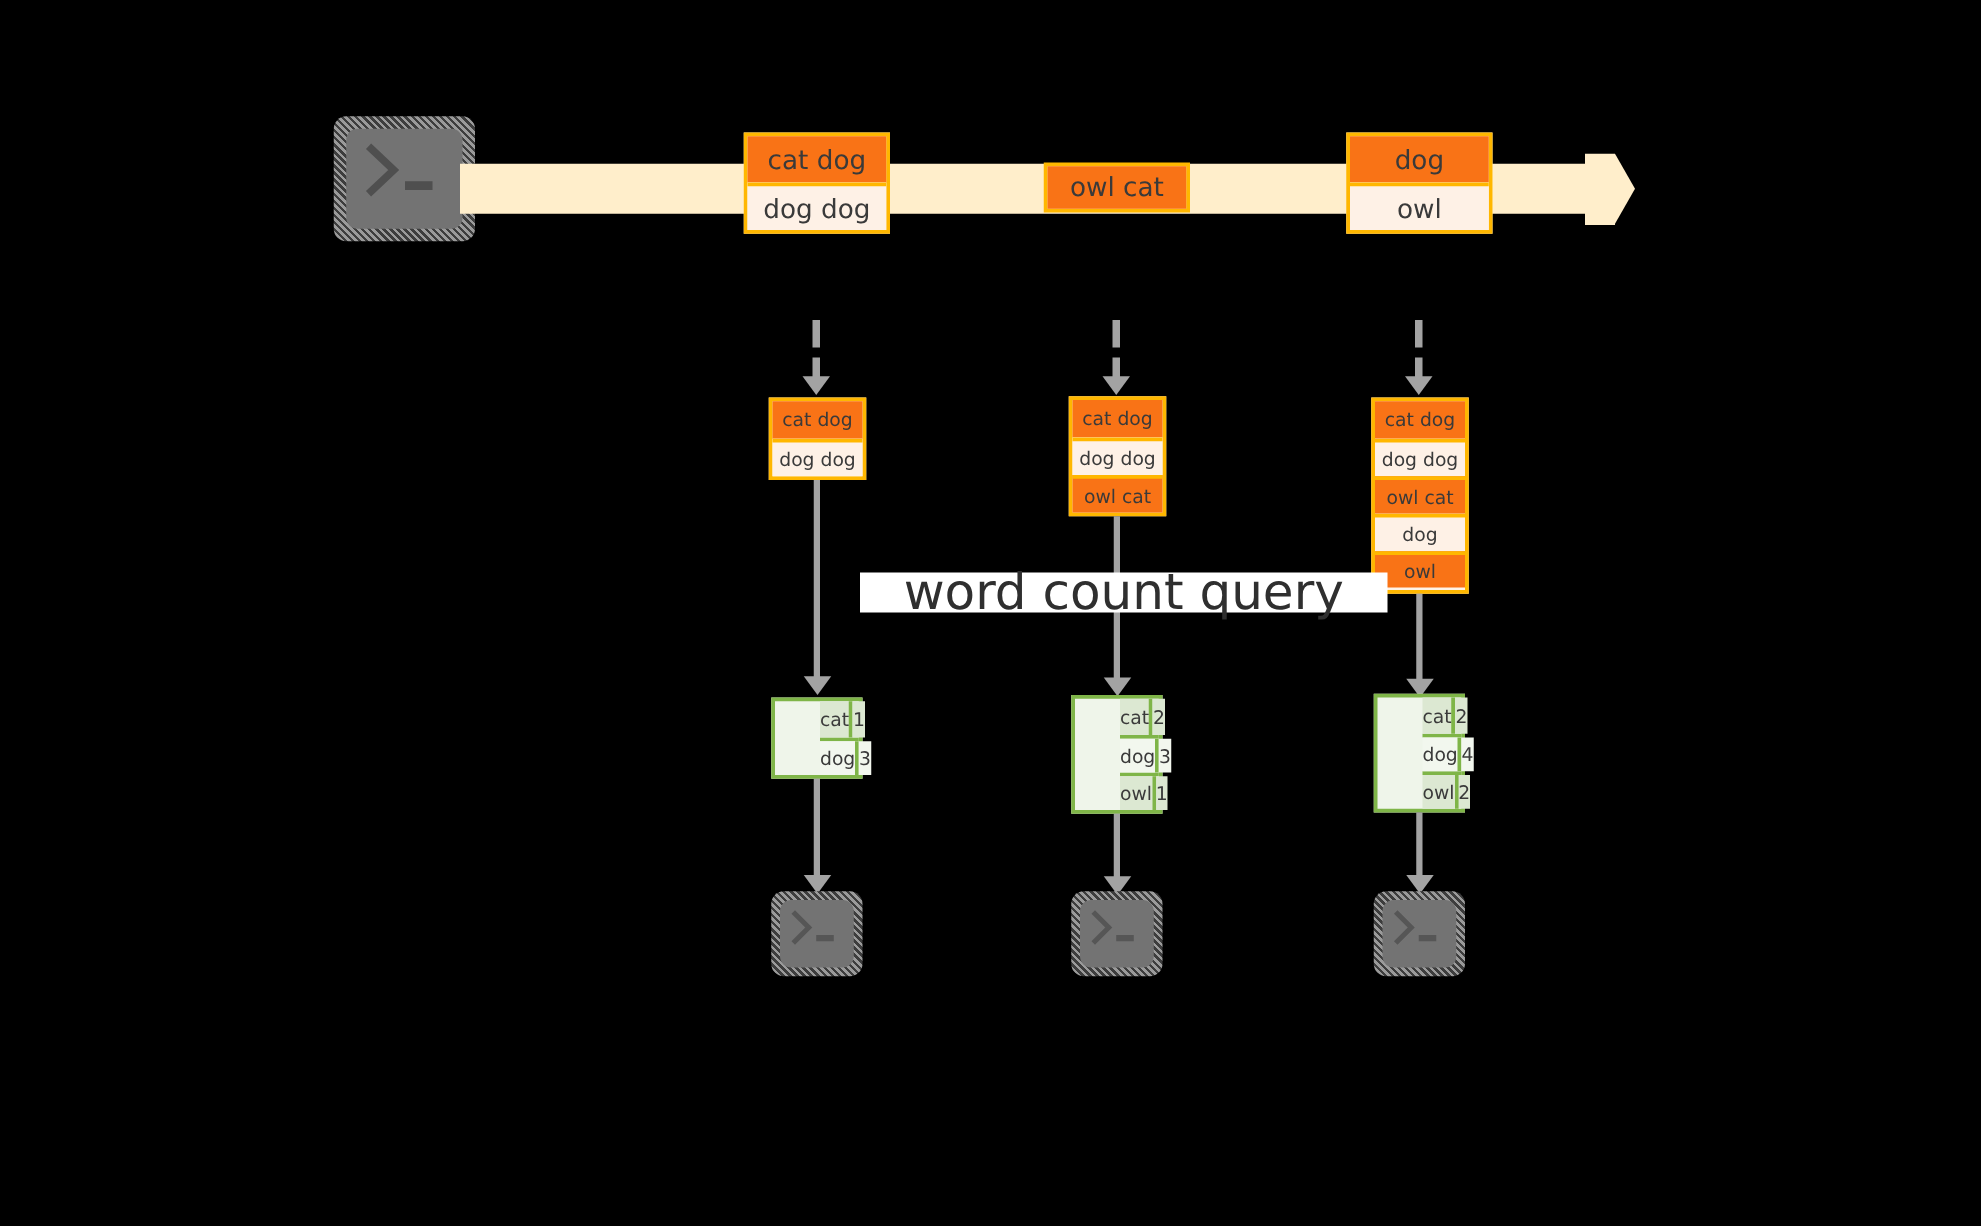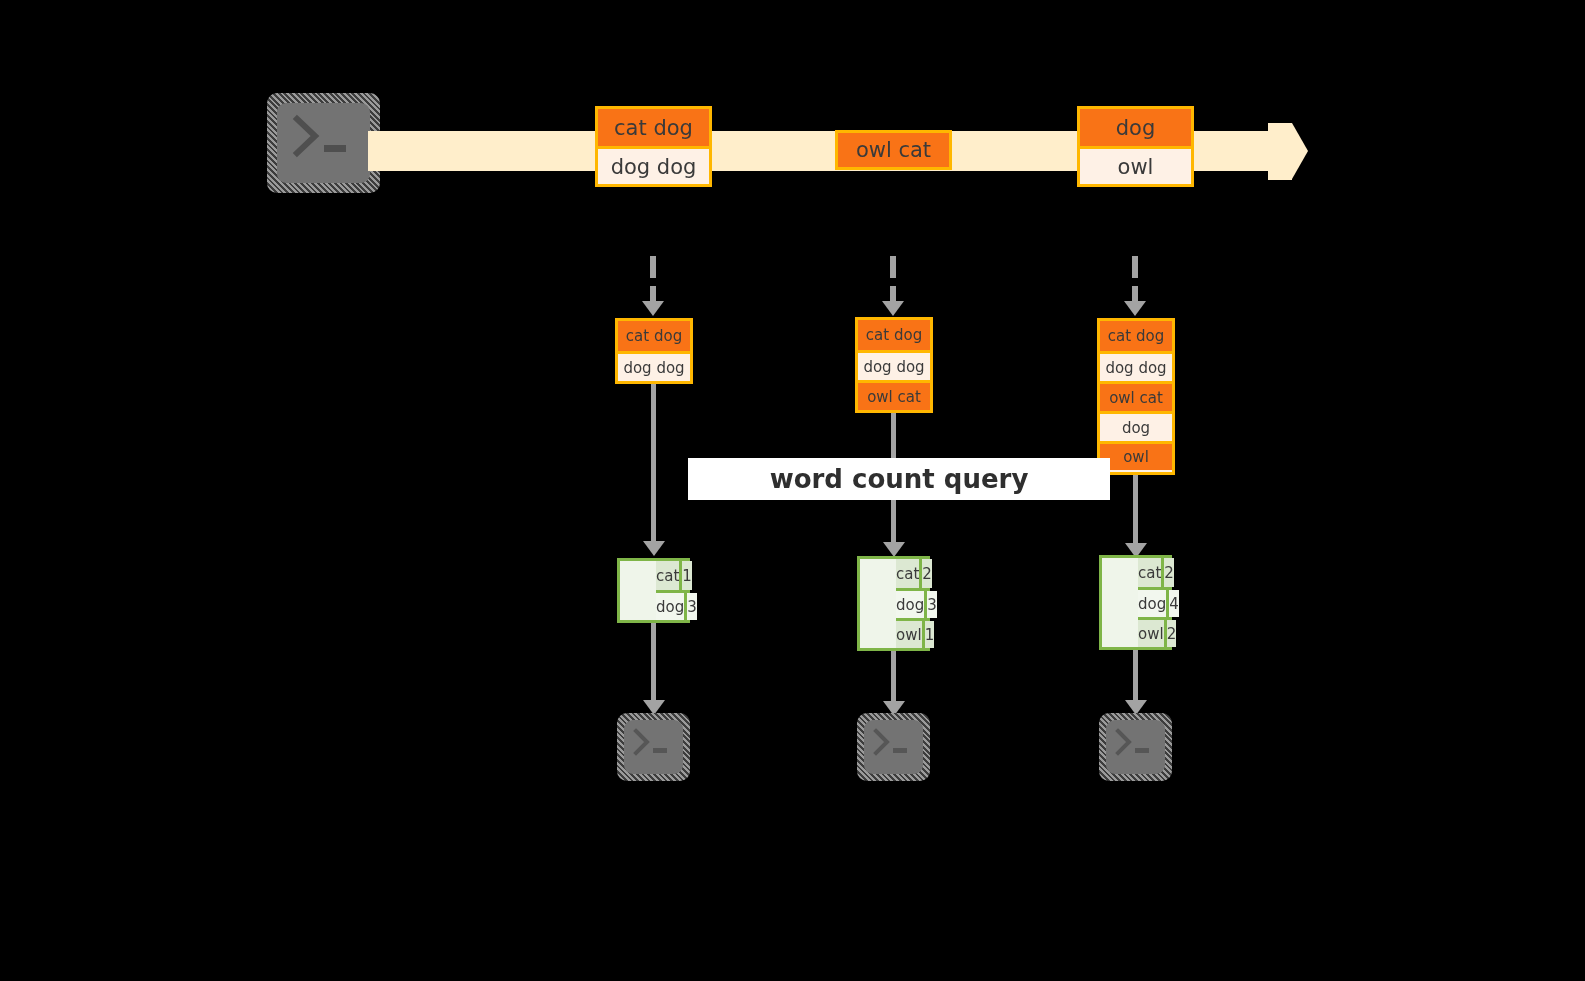--- a/index.html
+++ b/index.html
@@ -214,17 +214,17 @@
 
   <div class="term" style="left:1099px;top:713px;width:73px;height:68px;">
     <div class="hatch"></div>
     <div class="face" style="left:7px;top:7px;width:59px;height:54px;"></div>
     <svg width="73" height="68" viewBox="0 0 73 68">
       <path d="M19 18 L30 29 L19 40" fill="none" stroke="#565656" stroke-width="4" stroke-linecap="square"></path>
       <rect x="36" y="35" width="14" height="5" fill="#565656"></rect>
     </svg>
   </div>
 
-  <div class="banner" style="left:688px;top:458px;width:422px;height:42px;font-size:26px;font-weight:bold;">
+  <div class="banner" style="left:688px;top:458px;width:422px;height:32px;font-size:40px;">
     <span>word count query</span>
   </div>
 
 </div>
 
 </body></html>

